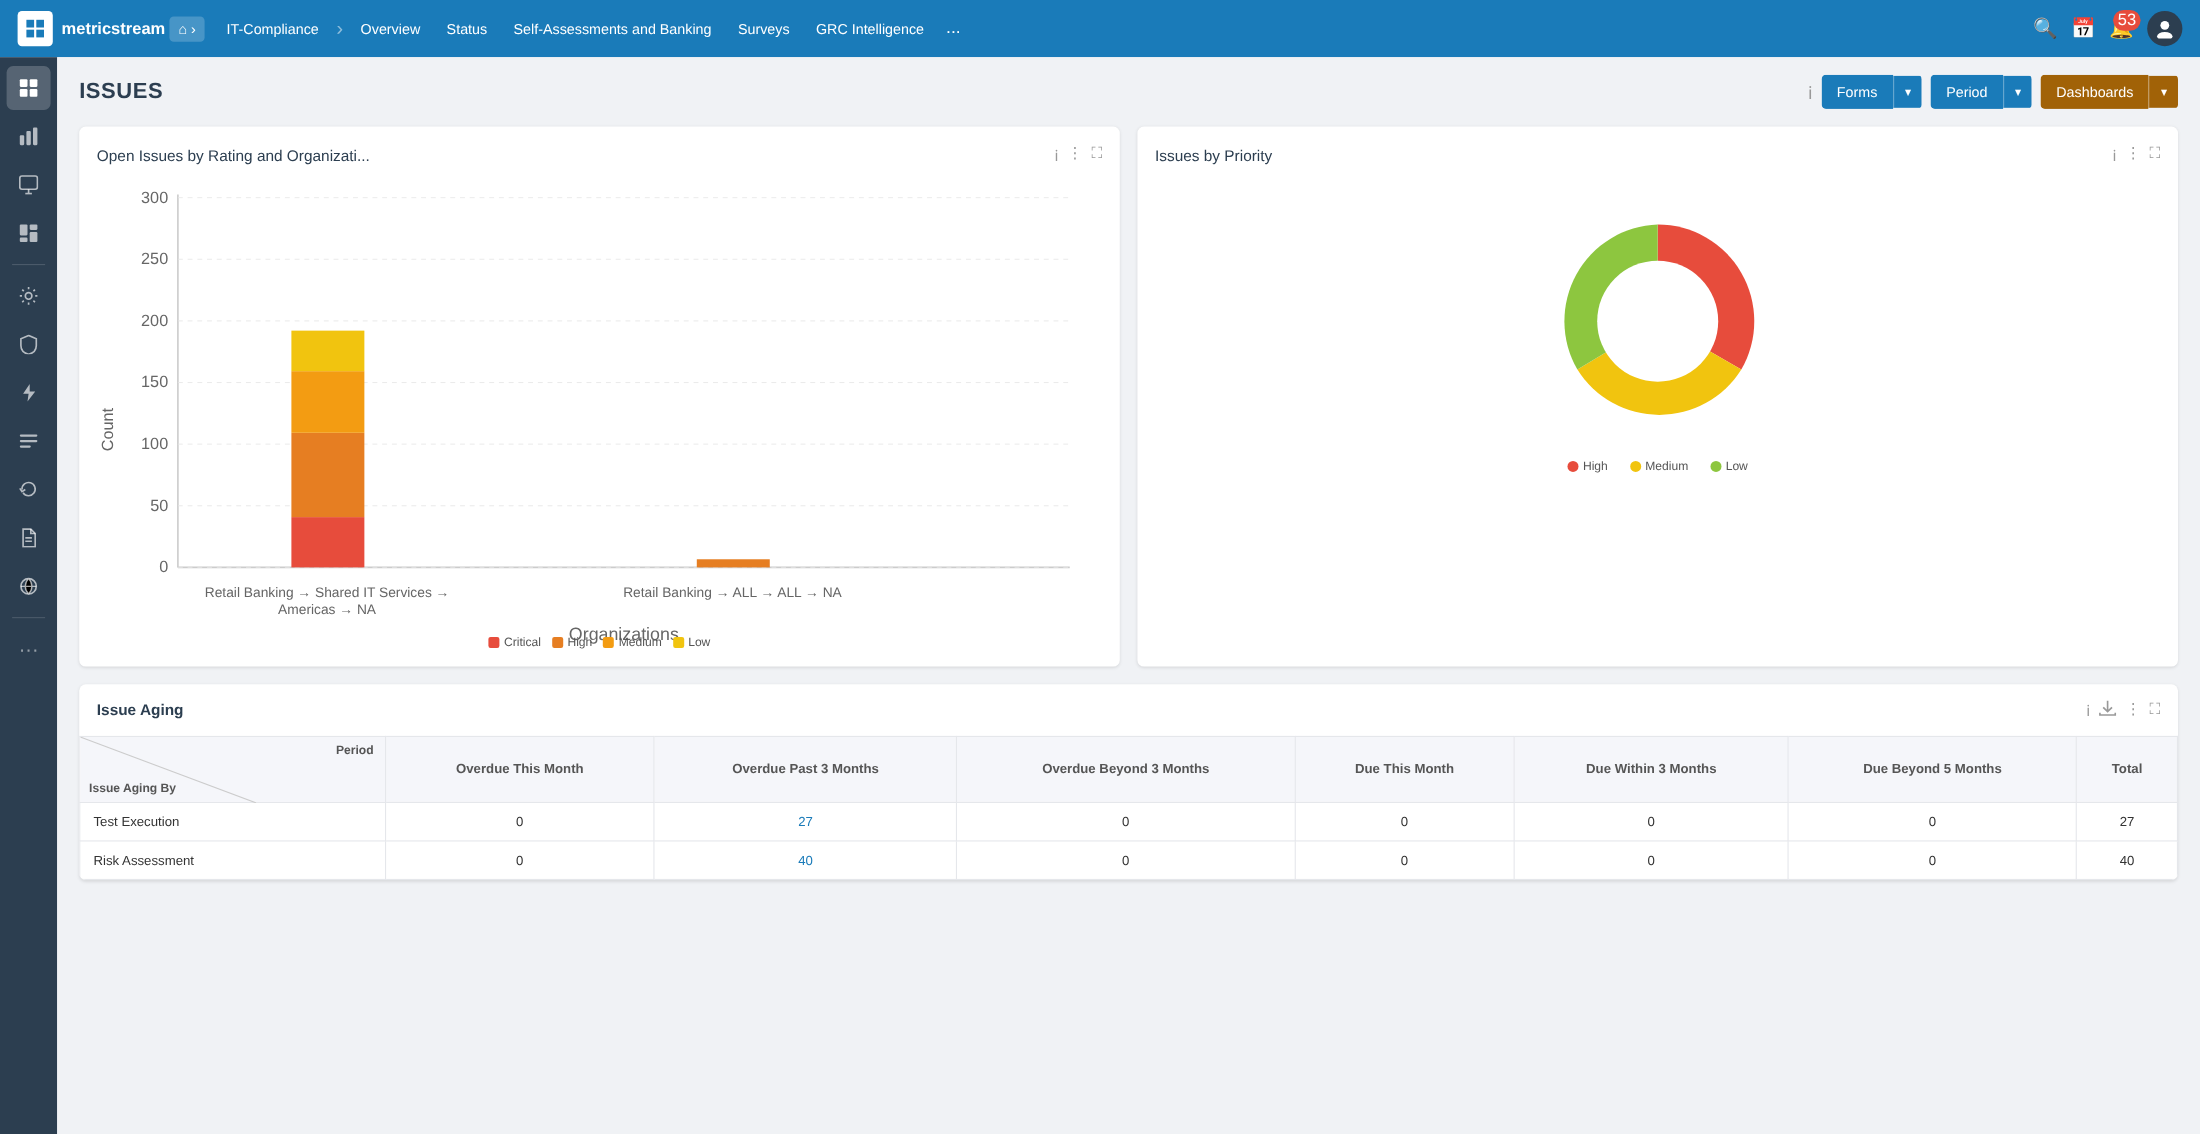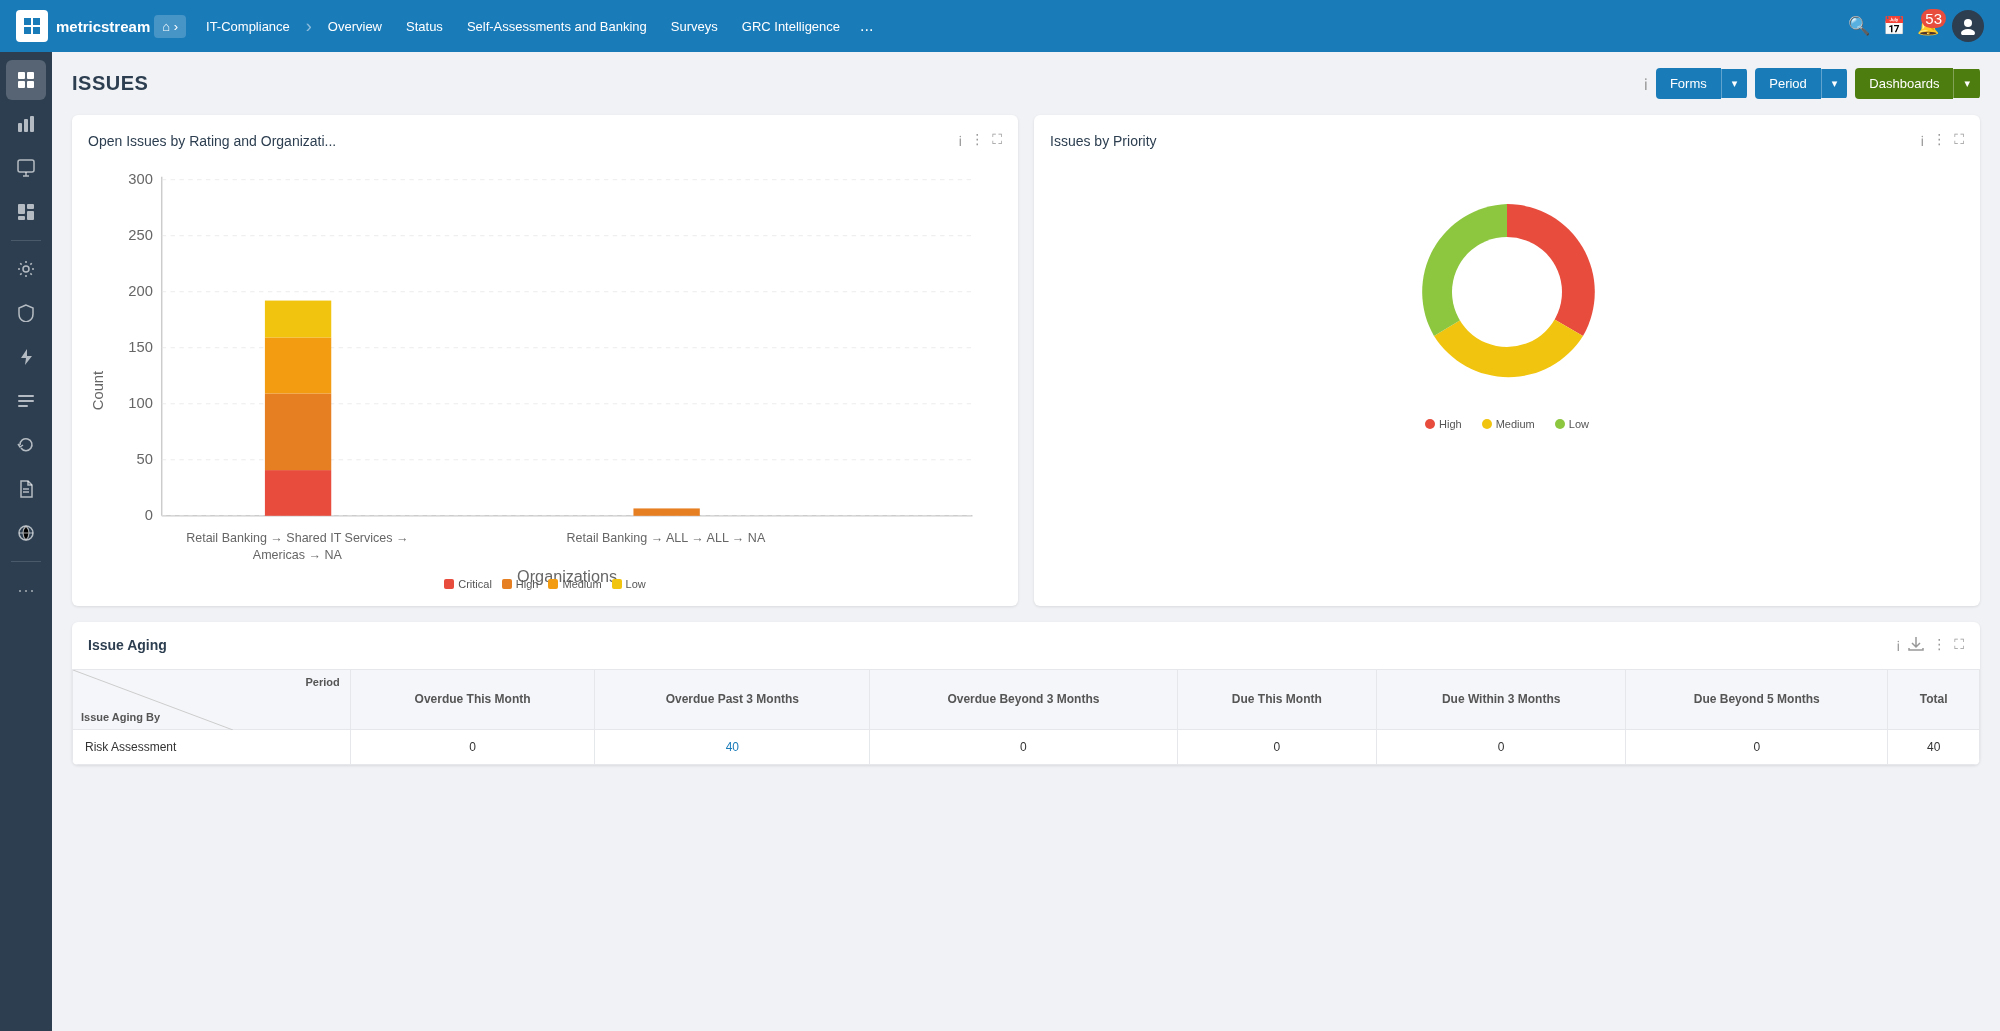--- a/index.html
+++ b/index.html
@@ -159,21 +159,21 @@
     .btn-primary-dropdown {
       background: #1a7bb9;
       color: #fff;
       border: none;
       border-left: 1px solid rgba(255,255,255,0.3);
       padding: 8px 10px;
       cursor: pointer;
       font-size: 11px;
     }
     .btn-reports { background: #1a7bb9; }
-    .btn-dashboards { background: #4d7c0f; text-align: right; }
+    .btn-dashboards { background: #a16207; text-align: right; }
 
     
     .charts-row {
       display: grid;
       grid-template-columns: 1fr 1fr;
       gap: 16px;
       margin-bottom: 16px;
     }
     .chart-card {
       background: #fff;
@@ -564,20 +564,30 @@
             <th>Overdue Past 3 Months</th>
             <th>Overdue Beyond 3 Months</th>
             <th>Due This Month</th>
             <th>Due Within 3 Months</th>
             <th>Due Beyond 5 Months</th>
             <th>Total</th>
           </tr>
         </thead>
         <tbody>
           <tr>
+            <td class="left">Test Execution</td>
+            <td>0</td>
+            <td class="link-val">27</td>
+            <td>0</td>
+            <td>0</td>
+            <td>0</td>
+            <td>0</td>
+            <td>27</td>
+          </tr>
+          <tr>
             <td class="left">Risk Assessment</td>
             <td>0</td>
             <td class="link-val">40</td>
             <td>0</td>
             <td>0</td>
             <td>0</td>
             <td>0</td>
             <td>40</td>
           </tr>
         </tbody>

